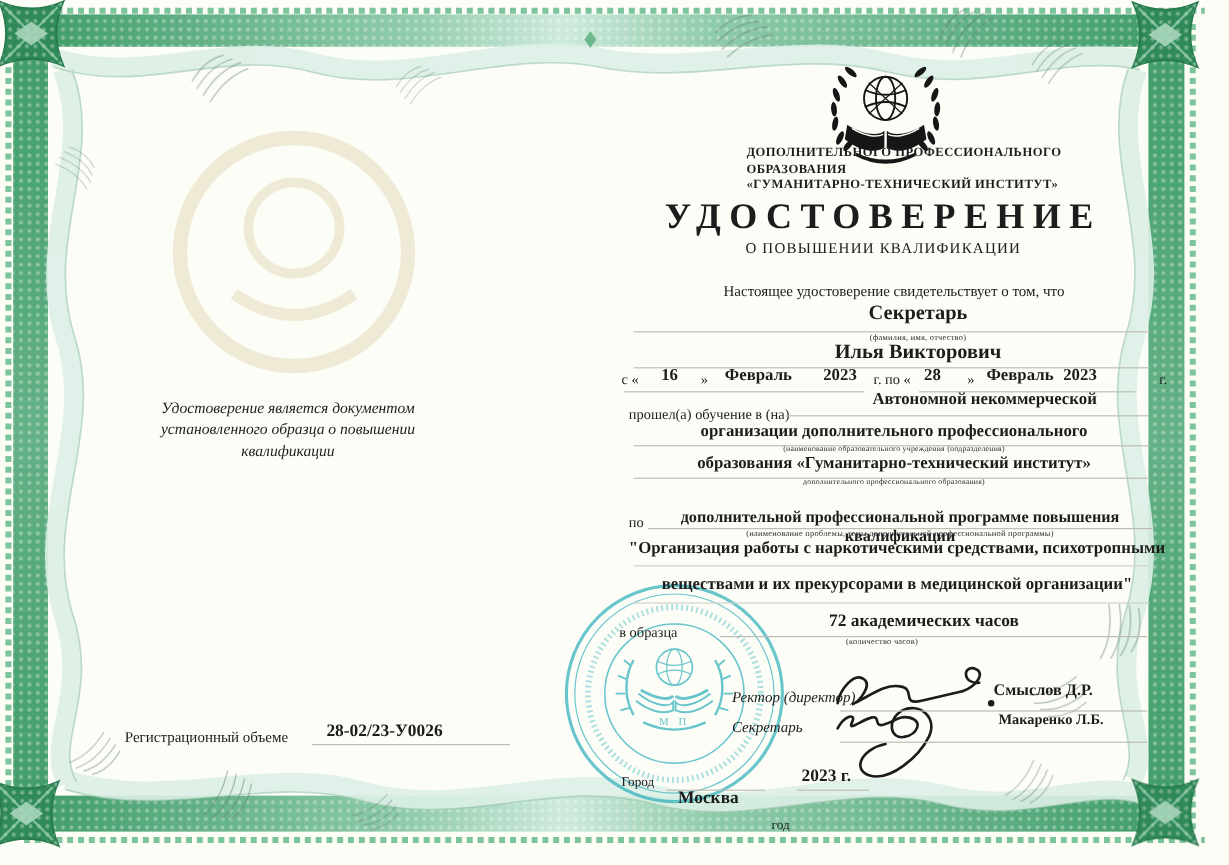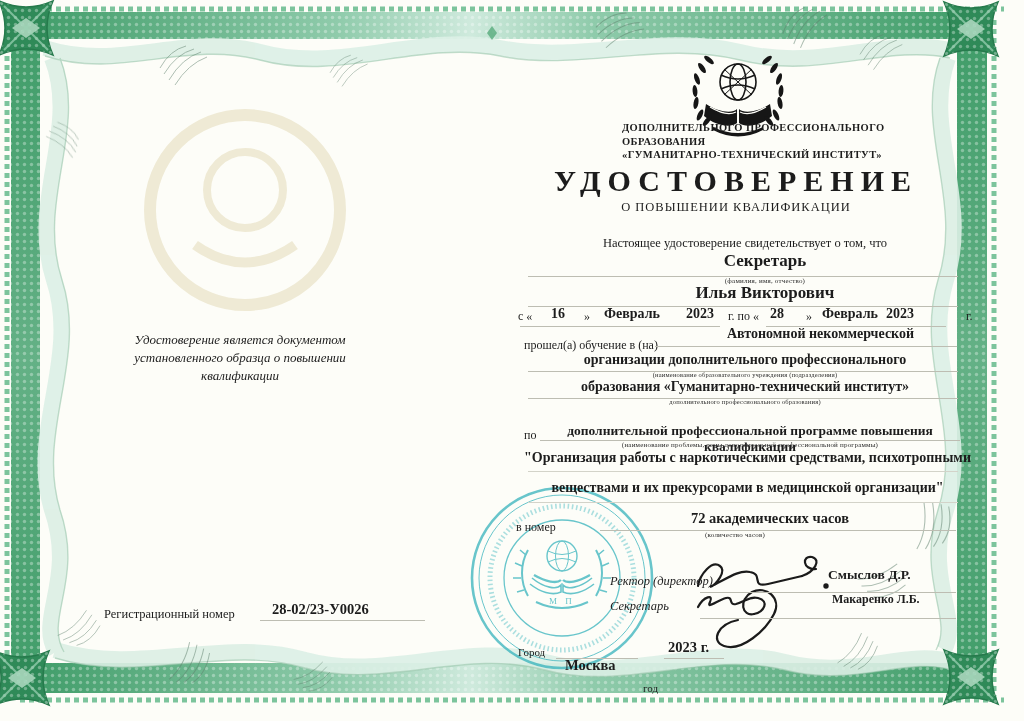--- a/index.html
+++ b/index.html
@@ -222,21 +222,21 @@
 
   <div class="abs" style="left:524px;top:428px;font-size:12px;">по</div>
   <div class="abs c val" style="left:535px;top:423px;width:430px;font-size:13.5px;">дополнительной профессиональной программе повышения квалификации</div>
   <div class="uline" style="left:540px;top:424px;width:420px;height:16px;"></div>
   <div class="abs c cap" style="left:530px;top:441px;width:440px;">(наименование проблемы, темы дополнительной профессиональной программы)</div>
   <div class="abs c val" style="left:515px;top:450px;width:465px;font-size:14px;">"Организация работы с наркотическими средствами, психотропными</div>
   <div class="uline faint" style="left:528px;top:455px;width:430px;height:16px;"></div>
   <div class="abs c val" style="left:515px;top:480px;width:465px;font-size:14px;">веществами и их прекурсорами в медицинской организации"</div>
   <div class="uline faint" style="left:528px;top:486px;width:430px;height:16px;"></div>
 
-  <div class="abs" style="left:516px;top:520px;font-size:12px;">в номер</div>
+  <div class="abs" style="left:516px;top:520px;font-size:12px;">в образца</div>
   <div class="abs c val" style="left:590px;top:510px;width:360px;font-size:14.5px;">72 академических часов</div>
   <div class="uline" style="left:600px;top:514px;width:356px;height:16px;"></div>
   <div class="abs c cap" style="left:590px;top:531px;width:290px;">(количество часов)</div>
 
   <div class="abs i" style="left:610px;top:574px;font-size:12.5px;">Ректор (директор)</div>
   <div class="uline" style="left:700px;top:576px;width:256px;height:16px;"></div>
   <div class="abs val" style="left:828px;top:567px;font-size:13.5px;">Смыслов Д.Р.</div>
   <div class="abs i" style="left:610px;top:599px;font-size:12.5px;">Секретарь</div>
   <div class="uline" style="left:700px;top:602px;width:256px;height:16px;"></div>
   <div class="abs val" style="left:832px;top:592px;font-size:12px;">Макаренко Л.Б.</div>
@@ -246,17 +246,17 @@
   <div class="uline" style="left:556px;top:642px;width:82px;height:16px;"></div>
   <div class="abs" style="left:643px;top:648px;font-size:11px;margin-top:34px;">год</div>
   <div class="abs val" style="left:668px;top:639px;font-size:14.5px;">2023 г.</div>
   <div class="uline" style="left:664px;top:642px;width:60px;height:16px;"></div>
 
   <div class="abs c i" style="left:95px;top:331px;width:290px;font-size:13px;line-height:18px;">
     <div>Удостоверение является документом</div>
     <div>установленного образца о повышении квалификации</div>
   </div>
 
-  <div class="abs" style="left:104px;top:607px;font-size:12.5px;">Регистрационный номер</div>
+  <div class="abs" style="left:104px;top:607px;font-size:12.5px;">Регистрационный объеме</div>
   <div class="abs val" style="left:272px;top:601px;font-size:14.5px;">28-02/23-У0026</div>
   <div class="uline" style="left:260px;top:604px;width:165px;height:16px;"></div>
 
 </div>
 
 </body></html>

